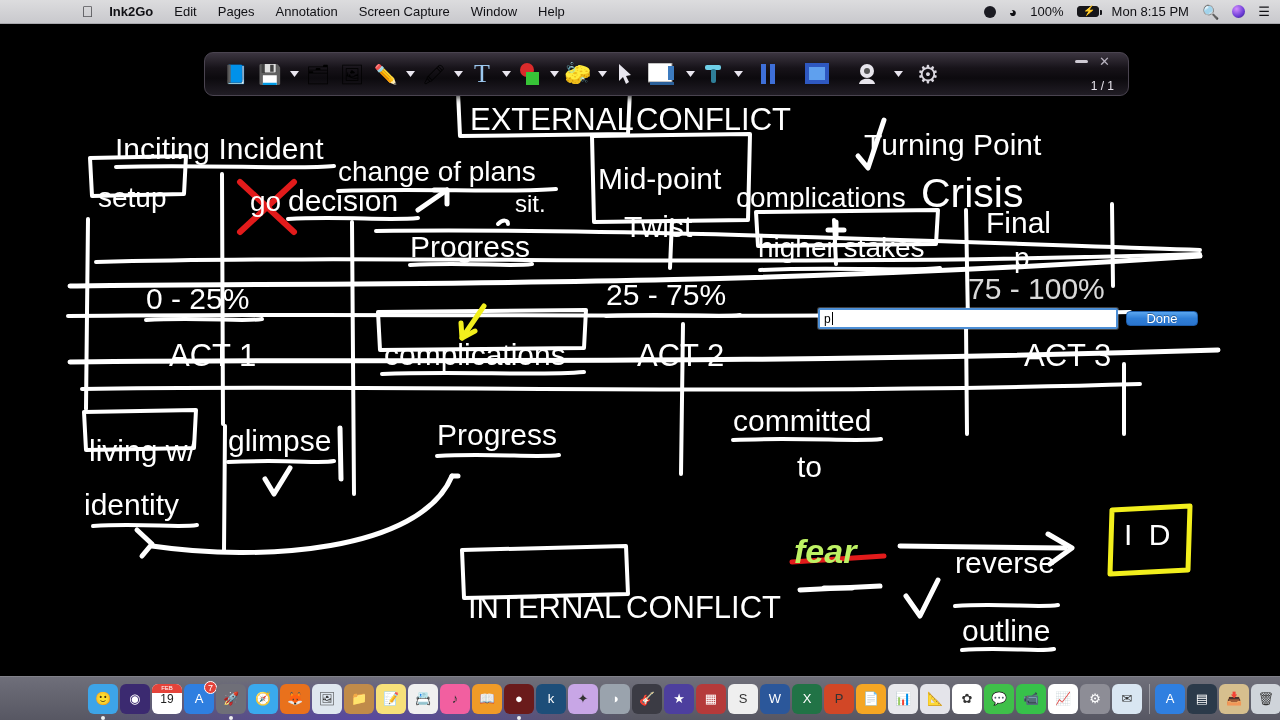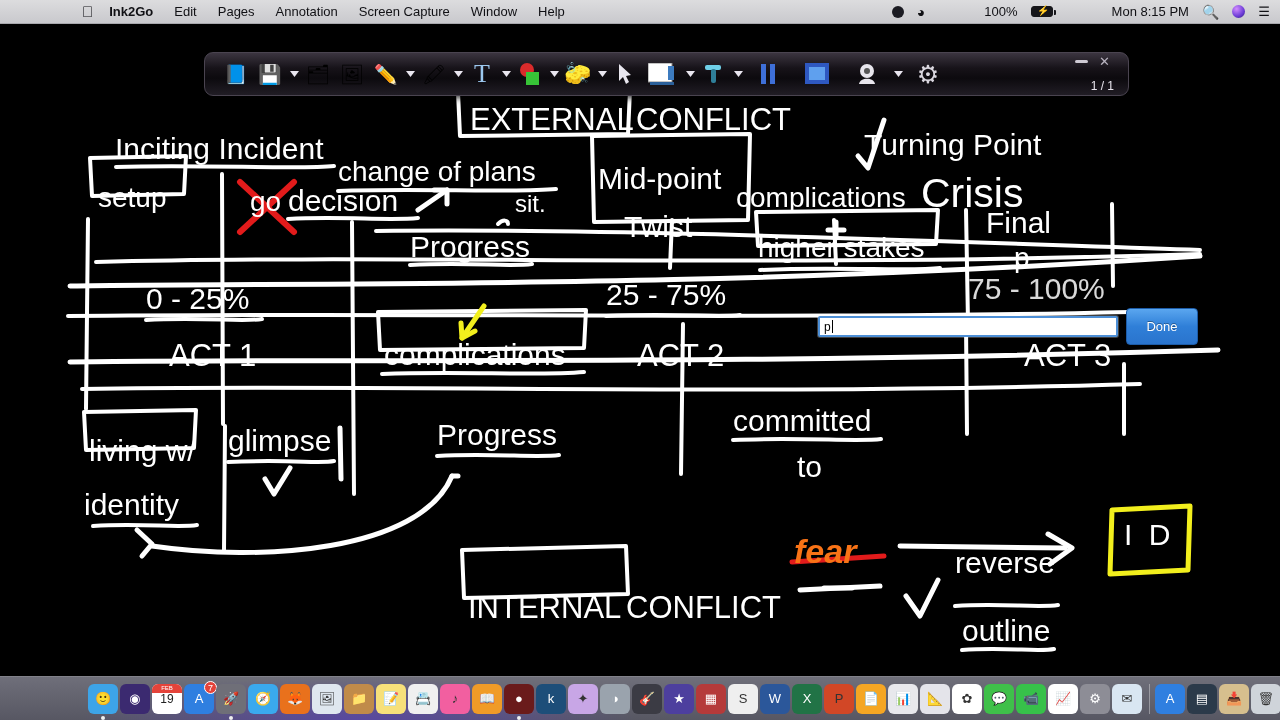--- a/index.html
+++ b/index.html
@@ -10,21 +10,21 @@
   #menubar{
     position:absolute; left:0; top:0; width:1280px; height:24px;
     background:linear-gradient(180deg,#dcdcde 0%, #c9c9cd 100%);
     display:flex; align-items:center; color:#101014; font-size:13px;
     border-bottom:1px solid #a8a8ad;
   }
   #menubar .apple{ margin-left:82px; margin-right:16px; font-size:15px; line-height:1; }
   #menubar .mitem{ margin-right:21px; white-space:nowrap; }
   #menubar .mitem.bold{ font-weight:bold; }
   #menubar .right{ position:absolute; right:10px; display:flex; align-items:center; gap:13px; }
-  #menubar .right .txt{ font-size:13px;margin-left:46px; }
+  #menubar .right .txt{ font-size:13px; }
   .batt{
     display:inline-block; width:22px; height:11px; border:1.5px solid #16161a; border-radius:3px;
     position:relative; background:#16161a;
   }
   .batt:after{ content:""; position:absolute; right:-4px; top:3px; width:2px; height:5px;
     background:#16161a; border-radius:0 1px 1px 0; }
   .batt .bolt{ position:absolute; left:6px; top:-2px; color:#fff; font-size:10px; }
   .wifi{ font-size:14px; }
   .mdot{ width:12px; height:12px; border-radius:50%; background:#1b1b22; display:inline-block; }
   .siri{ width:13px;height:13px;border-radius:50%;
@@ -55,30 +55,30 @@
   
   #textentry{ position:absolute; left:818px; top:284px; display:flex; align-items:center; gap:8px; }
   #textentry .field{
     width:300px; height:21px; background:#fff; border:2px solid #4d8fd6; border-radius:2px;
     display:flex; align-items:center; padding-left:4px;
     box-shadow:0 0 0 1px rgba(255,255,255,.25);
   }
   #textentry .field .val{ font-size:12px; color:#000; font-family:"Liberation Sans",sans-serif; }
   #textentry .field .caret-bar{ width:1px;height:13px;background:#000; margin-left:1px; }
   #textentry .done{
-    width:72px;height:37px;border-radius:4px;
+    width:72px;height:15px;border-radius:4px;
     background:linear-gradient(180deg,#5aa6ef 0%, #2f7fd8 50%, #2a74cd 100%);
     border:1px solid #1d5ca8; color:#fff; font-size:13px;
     display:flex;align-items:center;justify-content:center;
     text-shadow:0 -1px 0 rgba(0,0,0,.35);
   }
 
   
   .hw{ position:absolute; color:#fff; white-space:nowrap; font-family:"Liberation Sans", sans-serif; }
-  .hw.red{ color:#f97316;text-align:right; }
+  .hw.red{ color:#bef264;text-align:right; }
 
   
   #dock{
     position:absolute; left:0; bottom:0; width:1280px; height:44px;
     background:linear-gradient(180deg, rgba(120,120,132,.92), rgba(92,92,104,.95));
     border-top:1px solid rgba(255,255,255,.25);
     display:flex; align-items:center; padding-left:88px;
   }
   .dicon{ width:30px;height:30px;border-radius:6px; margin-right:2px; position:relative;
           display:flex;align-items:center;justify-content:center; font-size:13px; color:#fff;

